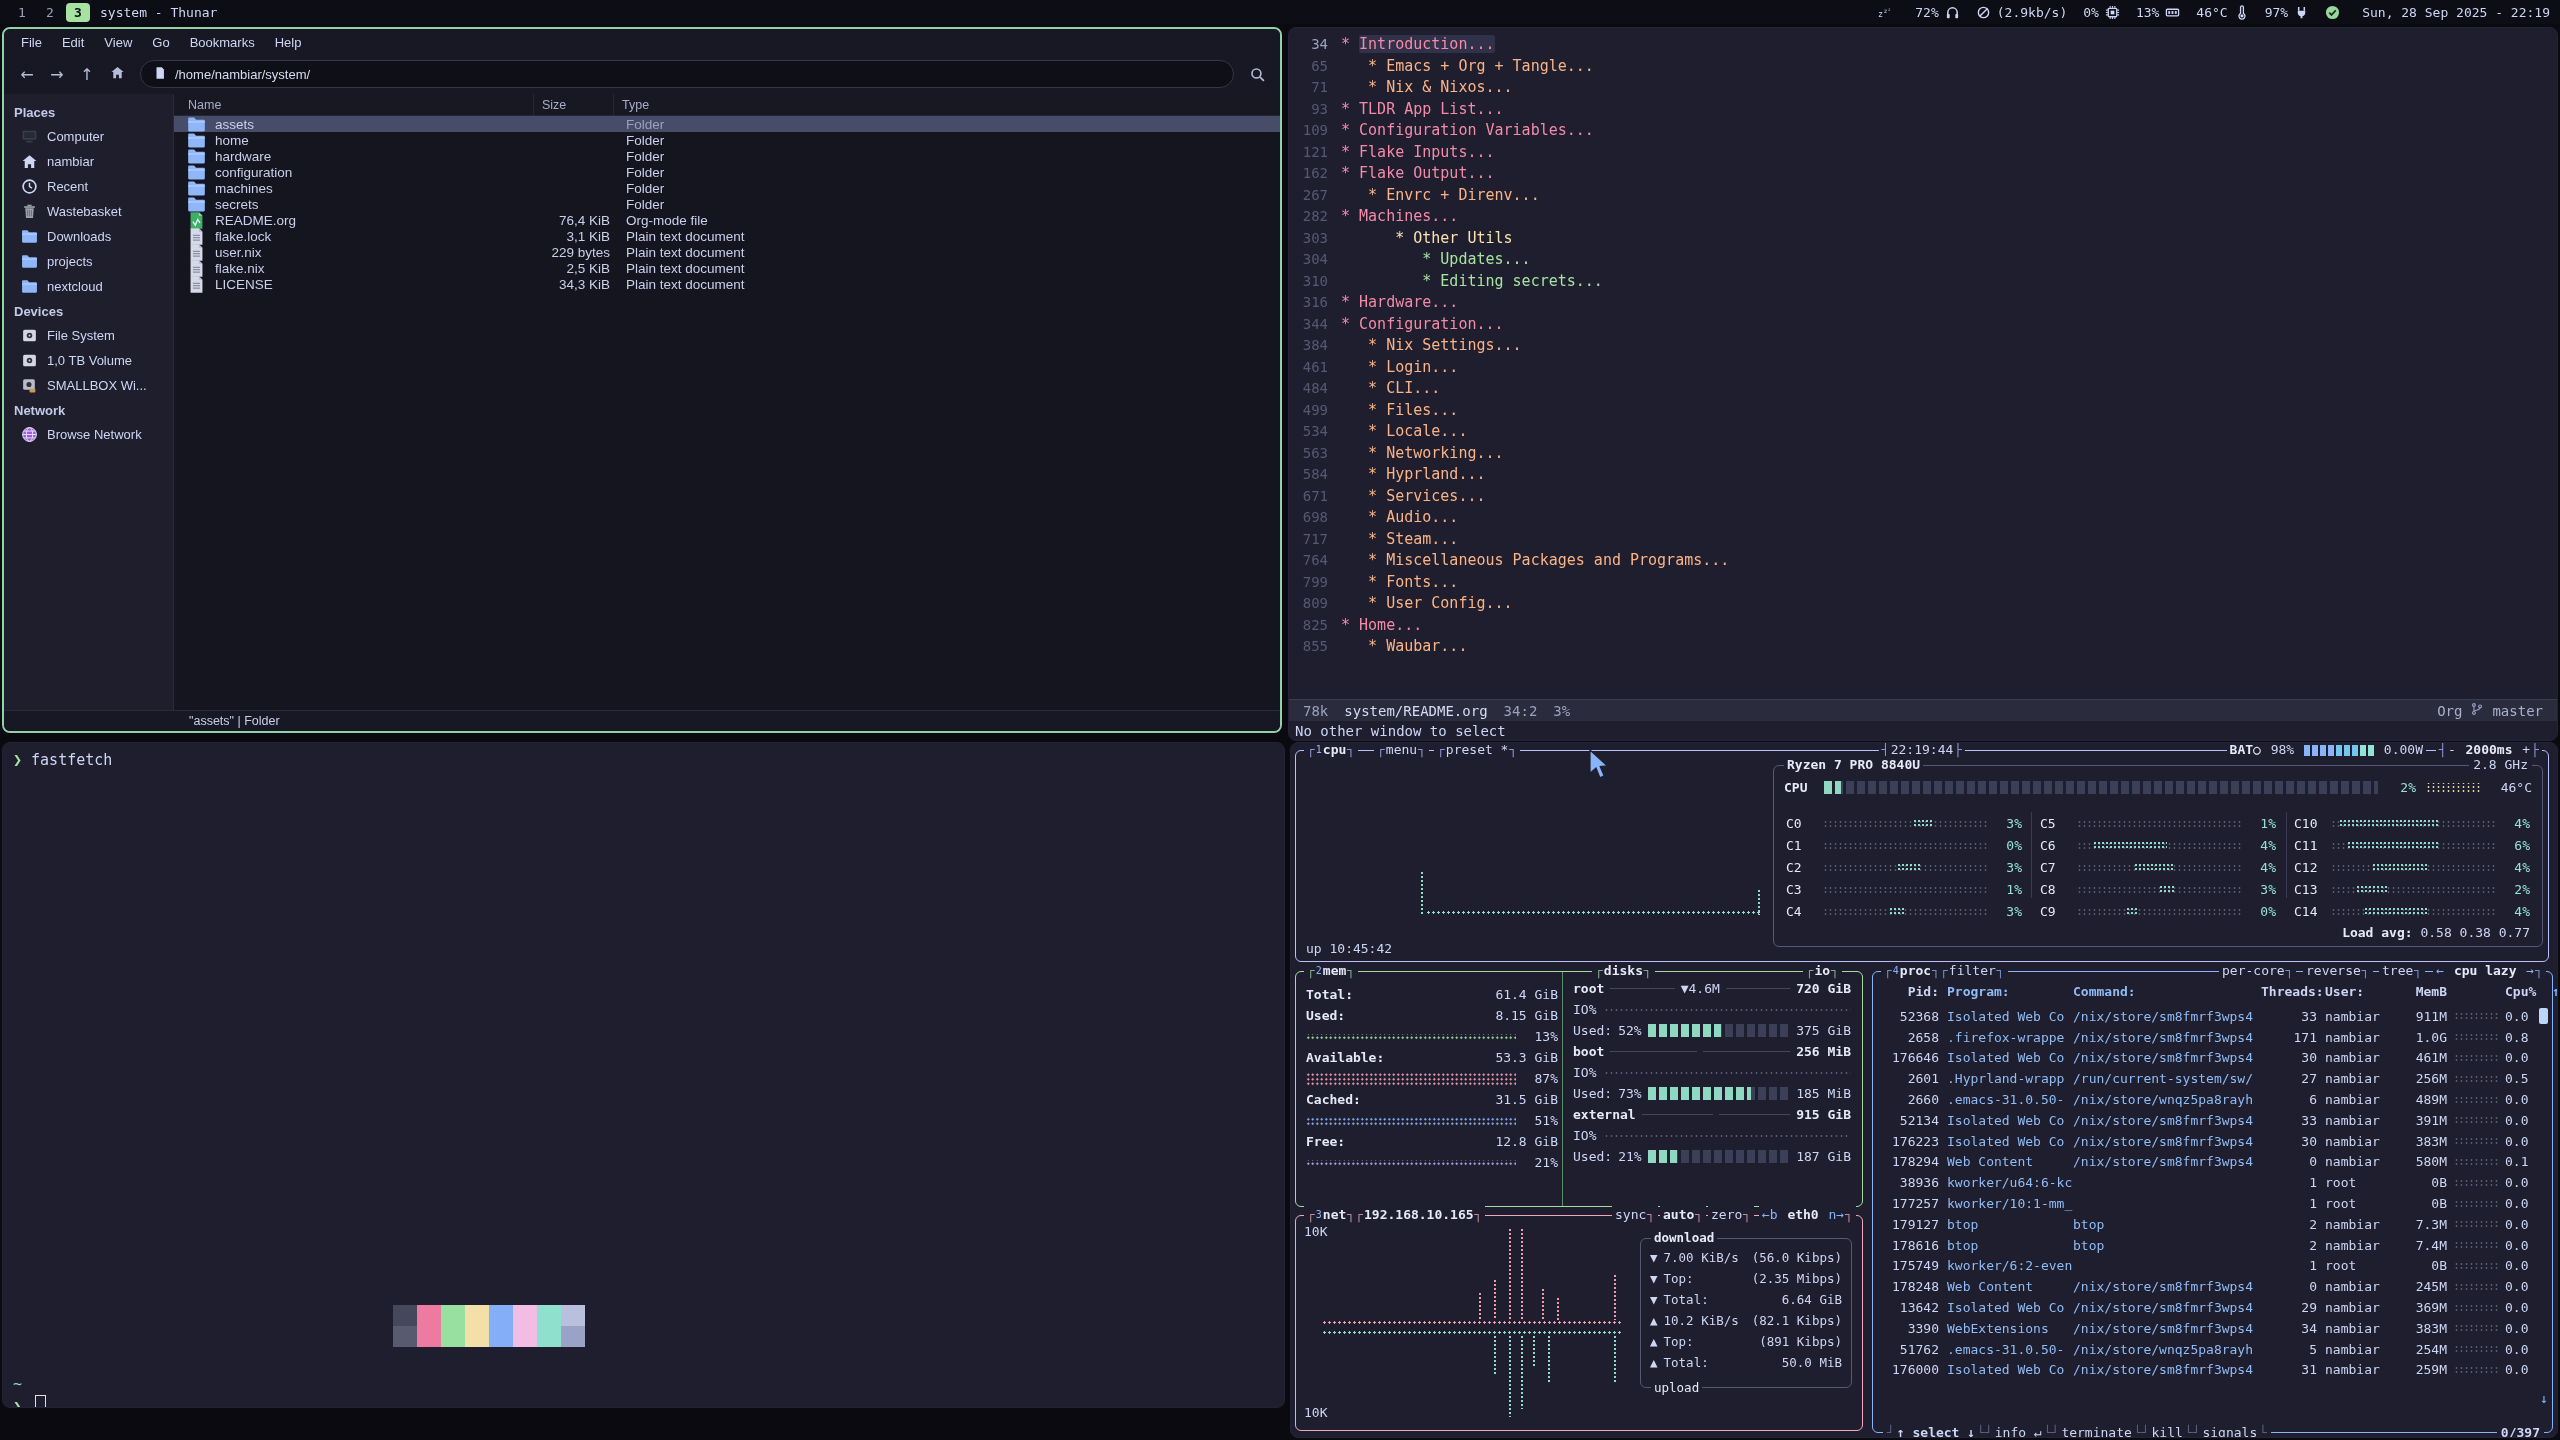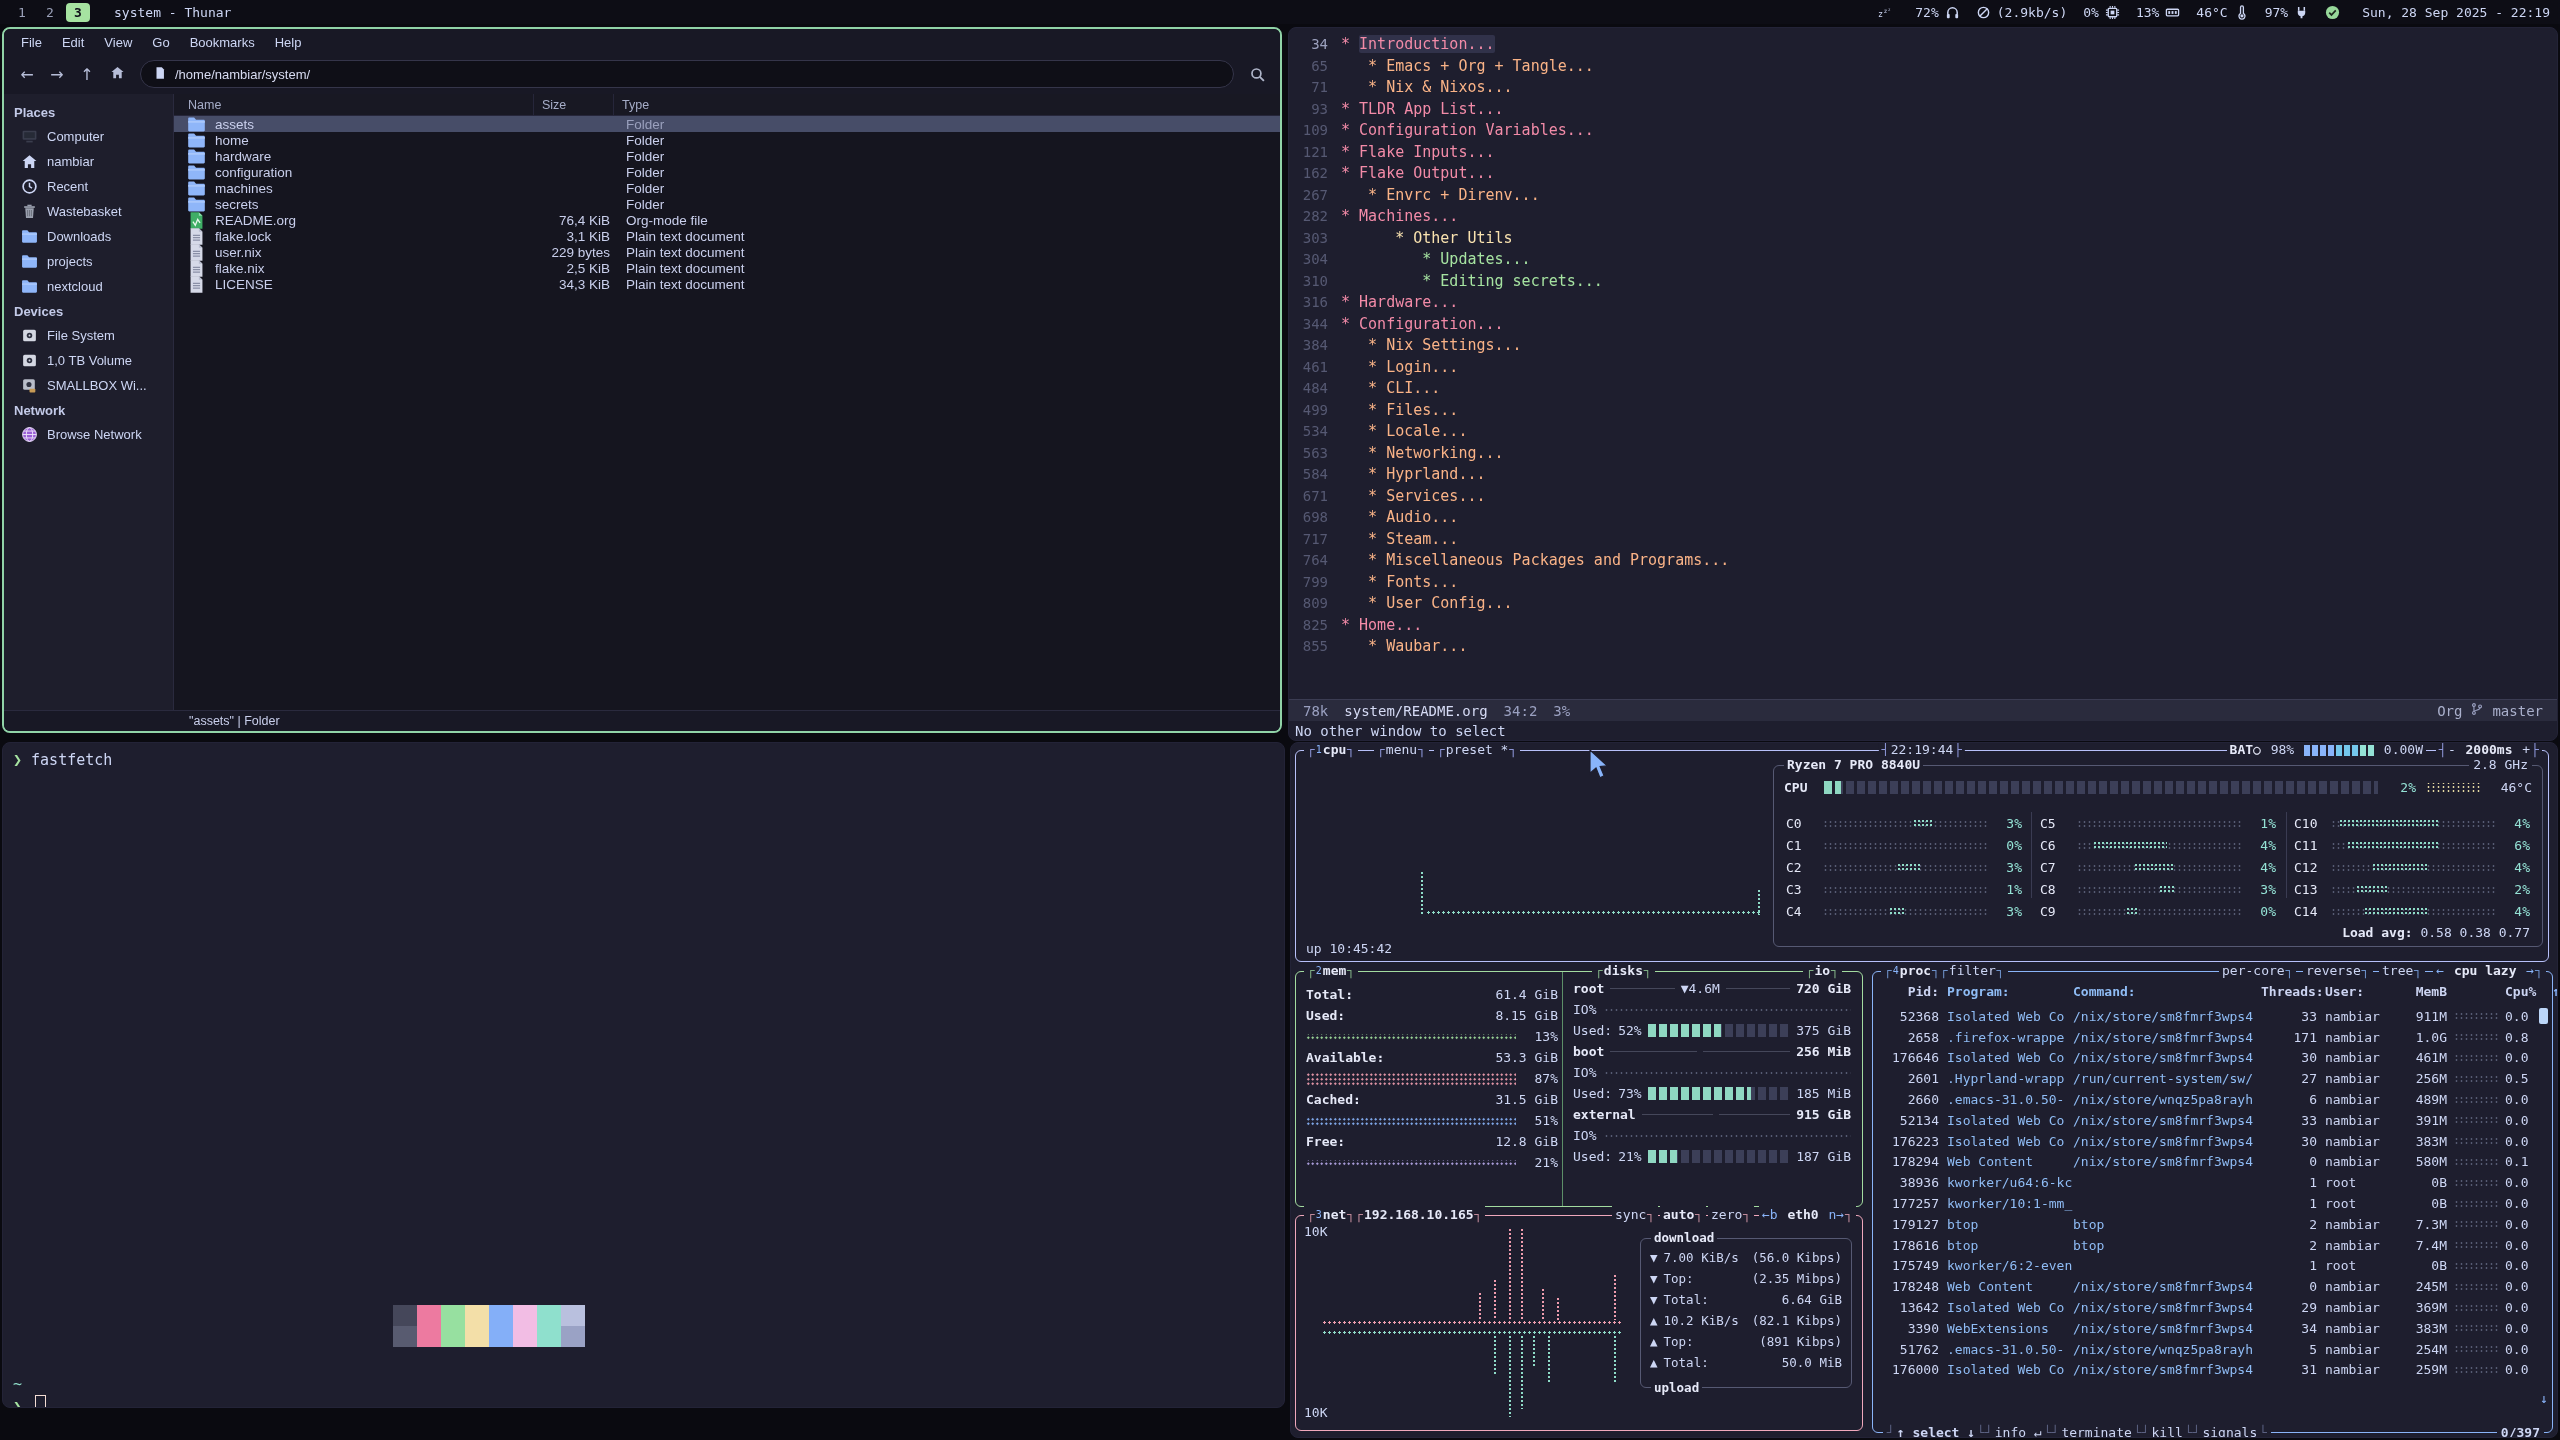--- a/index.html
+++ b/index.html
@@ -12,21 +12,21 @@
   html,body{background:var(--crust);width:2560px;height:1440px;overflow:hidden}
   body{font-family:"DejaVu Sans Mono",monospace;position:relative}
   #screen{position:absolute;inset:0;width:2560px;height:1440px;background:var(--crust)}
   .pre{white-space:pre}
   
   .topbar{position:absolute;left:0;top:0;width:2560px;height:24px;background:var(--bar);
     display:flex;align-items:center;padding:0 10px;font-size:13px;color:var(--text);gap:10px}
   .ws{display:flex;gap:4px;list-style:none}
   .wsbtn{width:24px;height:19px;line-height:19px;text-align:center;color:#9aa0b8;border-radius:4px;cursor:default}
   .wsbtn.active{background:var(--green);color:#11111b;font-weight:bold}
-  .wintitle{margin-left:14px;color:var(--text)}
+  .wintitle{color:var(--text)}
   .modules{margin-left:auto;display:flex;gap:16px;align-items:center}
   .module{display:flex;gap:6px;align-items:center}
   .micon svg{width:15px;height:15px;display:block}
   .micon:empty{display:none}
   
   .win{position:absolute;background:var(--base);border-radius:8px}
   .win-thunar{left:2px;top:27px;width:1280px;height:706px;border:2px solid #90d3a7;background:var(--mantle);
     display:flex;flex-direction:column;overflow:hidden}
   .win-emacs{left:1288px;top:27px;width:1270px;height:714px;border:1px solid #232337;overflow:hidden}
   .win-term{left:2px;top:742px;width:1283px;height:666px;border:1px solid #232337;overflow:hidden}
@@ -160,21 +160,21 @@
   .netgraph{position:absolute;left:26px;top:10px;width:300px;bottom:10px}
   .nbase-d{position:absolute;left:0;right:0;top:94px;height:5px;color:#ef9cae}
   .nbase-u{position:absolute;left:0;right:0;top:104px;height:5px;color:#8fdcc8}
   .spikes-d{position:absolute;left:0;right:0;top:2px;height:92px;color:#ef9cae}
   .spikes-u{position:absolute;left:0;right:0;top:109px;height:82px;color:#8fdcc8}
   .spike{position:absolute;width:5px}
   .spikes-d .spike{bottom:0}
   .spikes-u .spike{top:0}
   .dlbox{position:absolute;right:10px;top:22px;width:212px;height:150px;border:1px solid #565973;border-radius:6px;font-size:12.5px}
   .dlbox .tlabel{font-weight:bold;color:#e6e9f8;left:10px}
-  .dlbox .blabel{font-weight:bold;color:#e6e9f8;left:10px}
+  .dlbox .blabel{font-weight:normal;color:#e6e9f8;left:10px}
   .nstats{padding:8px 9px 0}
   .nstat{display:flex;gap:6px;height:21px;align-items:center}
   .nstat .nr{margin-left:auto}
   .hotkey{color:var(--blue)}
   
   .phead{position:absolute;top:12px;left:10px;right:8px;display:flex;align-items:center;font-weight:bold;color:#ccd4f2}
   .prows{position:absolute;top:34px;left:10px;right:8px}
   .prow{display:flex;height:20.8px;align-items:center;color:var(--text)}
   .p-pid{width:56px;text-align:right;margin-right:8px;flex:0 0 auto}
   .p-prog{width:126px;color:#8fbcf5;overflow:hidden;white-space:nowrap;flex:0 0 auto}

